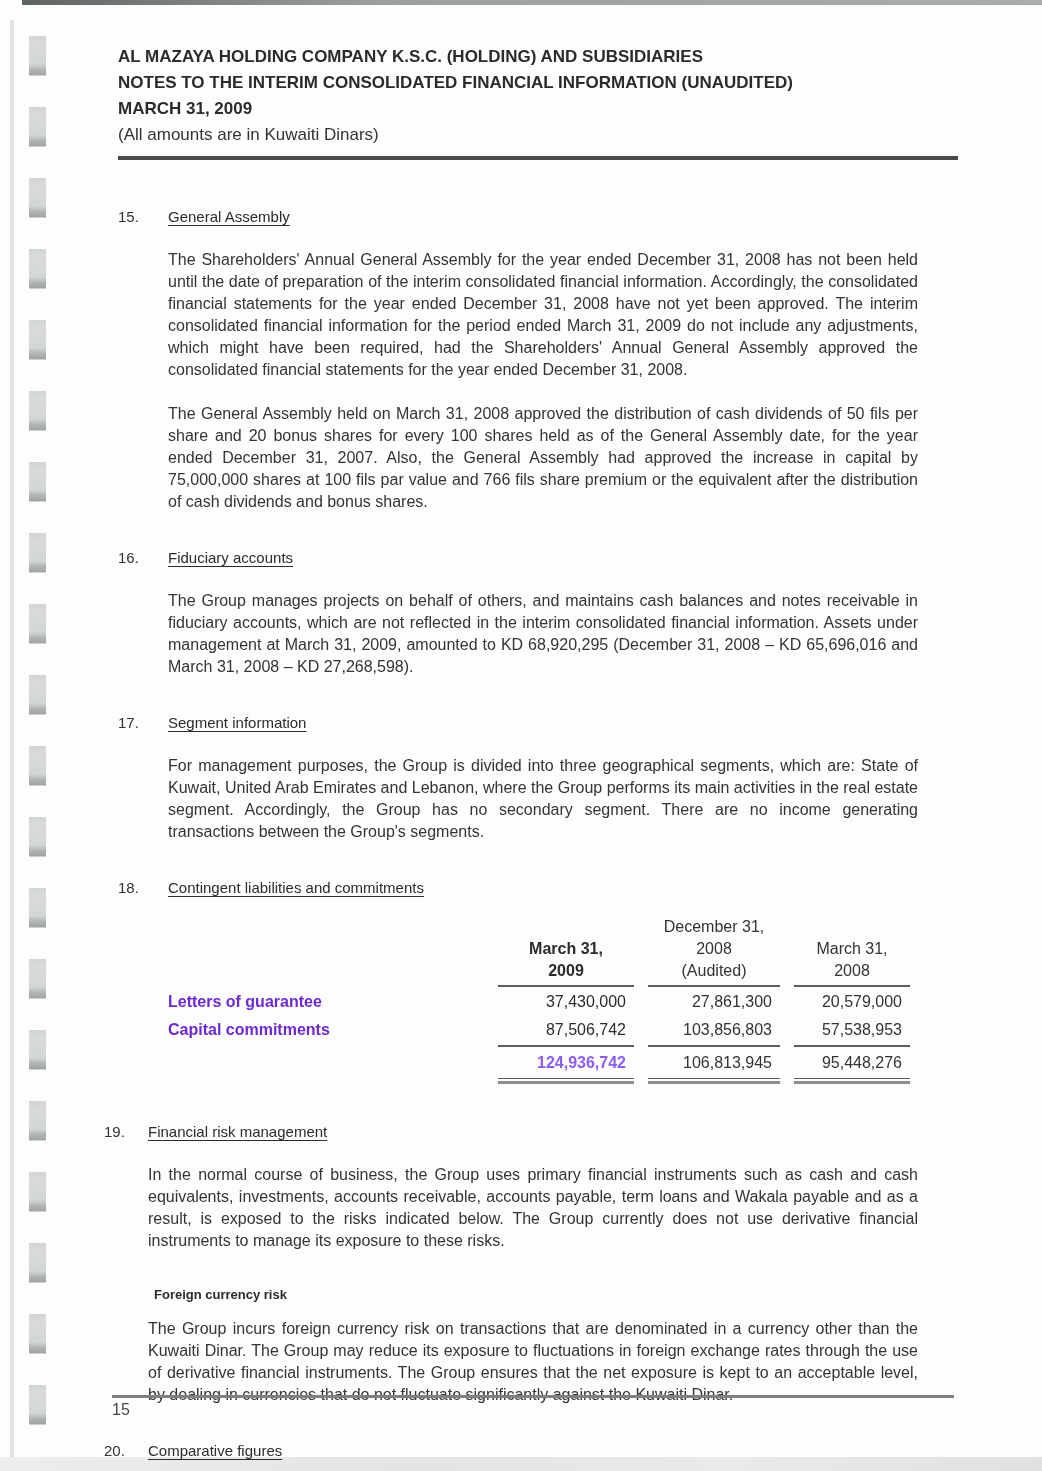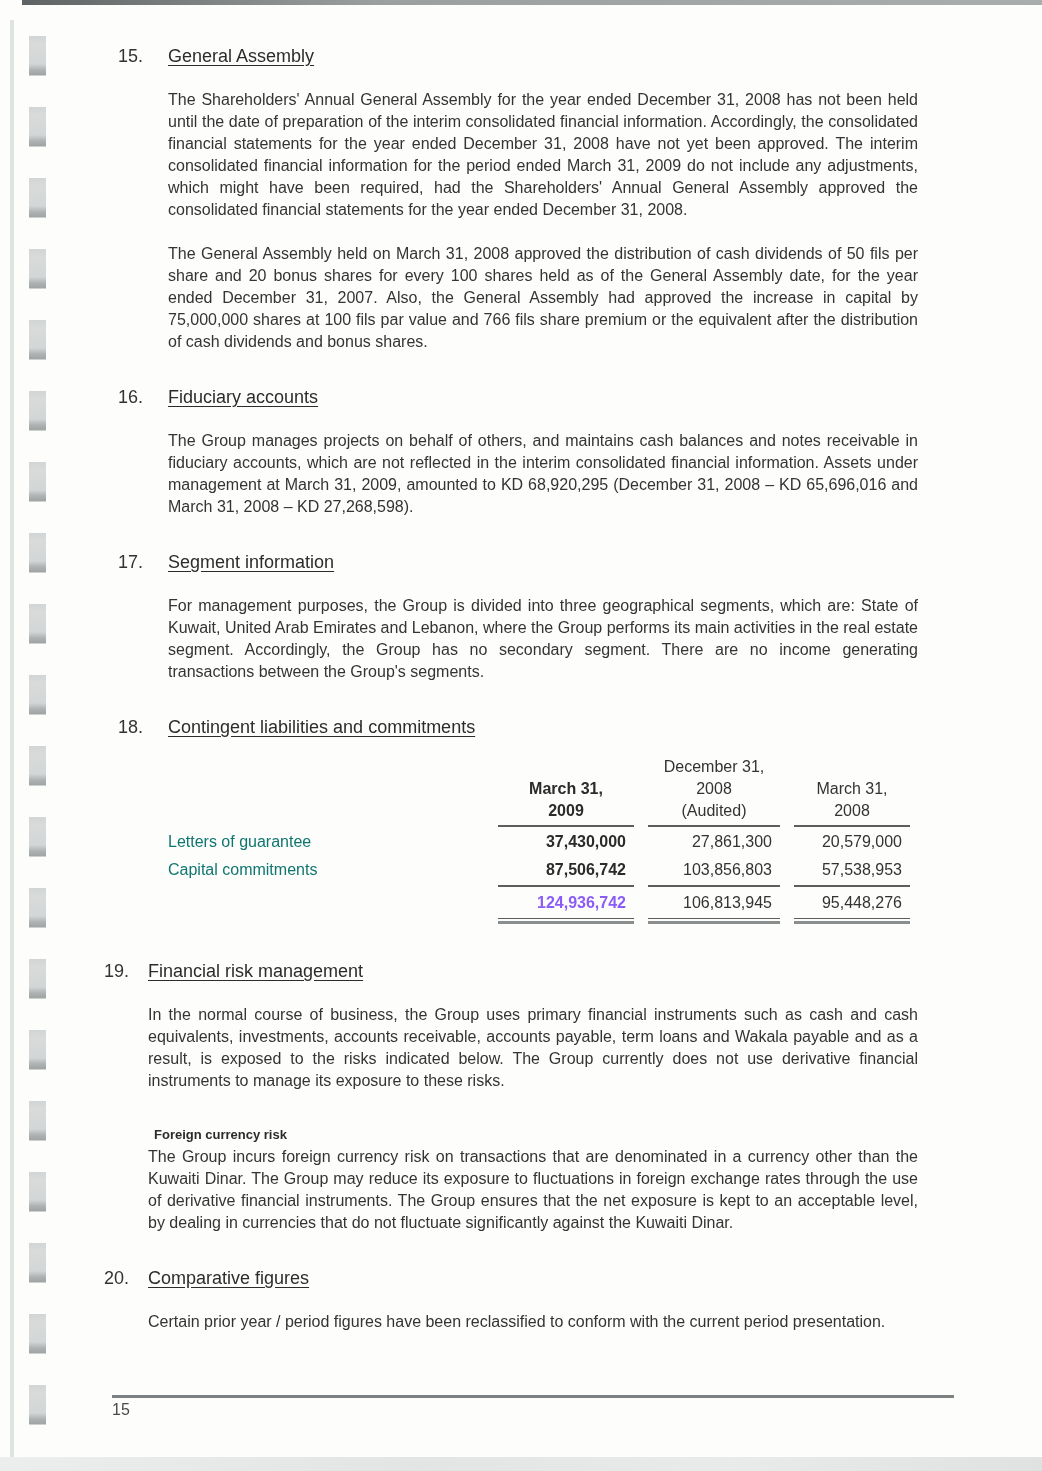--- a/index.html
+++ b/index.html
@@ -43,63 +43,63 @@
   
   .doc-header { margin-top: 44px; }
   .h-line { font-size: 17px; line-height: 26px; font-weight: bold; color: #2b2b2b; }
   .h-line.normal { font-weight: normal; color: #333; }
   .header-rule { margin-top: 8px; height: 0; border-top: 4px solid #4a4a4a; }
 
   
   .doc-section { margin-top: 34px; }
   .doc-section.first { margin-top: 46px; }
   .doc-section.tight { margin-left: -14px; }
-  .sec-head { font-size: 18px; line-height: 21px; }
+  .sec-head { font-size: 15px; line-height: 21px; }
   .sec-num { display: inline-block; width: 50px; color: #333; }
   .tight .sec-num { width: 44px; }
   .sec-title {
     color: #2c2c2c;
     text-decoration: underline;
     text-underline-offset: 3px;
   }
   .doc-section p {
     margin: 22px 40px 0 50px;
     font-size: 16px;
     line-height: 22px;
     text-align: justify;
     color: #343434;
   }
   .tight p { margin-left: 44px; }
   .sub-head {
     margin: 32px 40px 0 50px;
     font-size: 13px; line-height: 22px;
     font-weight: bold; color: #2b2b2b;
   }
-  .sub-head + p { margin-top: 0; }
+  .sub-head + p { margin-top: 12px; }
 
   
   .fin-table {
     margin: 18px 48px 0 50px;
     display: grid;
     grid-template-columns: 1fr 136px 132px 116px;
     column-gap: 14px;
     font-size: 16px;
     color: #333;
   }
   .th-cell {
     display: flex; flex-direction: column; justify-content: flex-end;
     text-align: center; line-height: 22px;
     border-bottom: 2px solid #5d5d5d;
     padding-bottom: 3px;
   }
   .th-cell.b { font-weight: bold; color: #2b2b2b; }
   .t-cell { text-align: right; line-height: 26px; padding: 2px 8px 0 0; }
-  .t-cell.b { font-weight: bold; color: #2b2b2b; }
+  .t-cell.b { font-weight: normal; color: #2b2b2b; }
   .t-cell.rule { border-bottom: 2px solid #5d5d5d; padding-bottom: 2px; }
-  .t-label { line-height: 26px; padding-top: 2px; color: #0f766e; }
+  .t-label { line-height: 26px; padding-top: 2px; color: #6d28d9; font-weight: bold; }
   .t-total {
     text-align: right; line-height: 26px; padding: 3px 8px 2px 0;
     border-bottom: 1px solid #5d5d5d;
     position: relative;
     margin-bottom: 8px;
   }
   .t-total.b { font-weight: bold; color: #8b5cf6; }
   .t-total::after {
     content: ""; position: absolute; left: 0; right: 0; bottom: -6px; height: 3px;
     background: #8b8e8e;
@@ -114,20 +114,27 @@
 <body>
 
 <div class="page">
   <div class="edge-top"></div>
   <div class="edge-left"></div>
   <div class="binder-strip"></div>
   <div class="edge-bottom"></div>
 
   <div class="content">
 
+    <header class="doc-header">
+      <div class="h-line">AL MAZAYA HOLDING COMPANY K.S.C. (HOLDING) AND SUBSIDIARIES</div>
+      <div class="h-line">NOTES TO THE INTERIM CONSOLIDATED FINANCIAL INFORMATION (UNAUDITED)</div>
+      <div class="h-line">MARCH 31, 2009</div>
+      <div class="h-line normal">(All amounts are in Kuwaiti Dinars)</div>
+      <div class="header-rule"></div>
+    </header>
 
     <section class="doc-section first">
       <div class="sec-head">
         <span class="sec-num">15.</span><span class="sec-title">General Assembly</span>
       </div>
       <p>The Shareholders' Annual General Assembly for the year ended December 31, 2008 has not been held until the date of preparation of the interim consolidated financial information. Accordingly, the consolidated financial statements for the year ended December 31, 2008 have not yet been approved. The interim consolidated financial information for the period ended March 31, 2009 do not include any adjustments, which might have been required, had the Shareholders' Annual General Assembly approved the consolidated financial statements for the year ended December 31, 2008.</p>
       <p>The General Assembly held on March 31, 2008 approved the distribution of cash dividends of 50 fils per share and 20 bonus shares for every 100 shares held as of the General Assembly date, for the year ended December 31, 2007. Also, the General Assembly had approved the increase in capital by 75,000,000 shares at 100 fils par value and 766 fils share premium or the equivalent after the distribution of cash dividends and bonus shares.</p>
     </section>
 
     <section class="doc-section">

